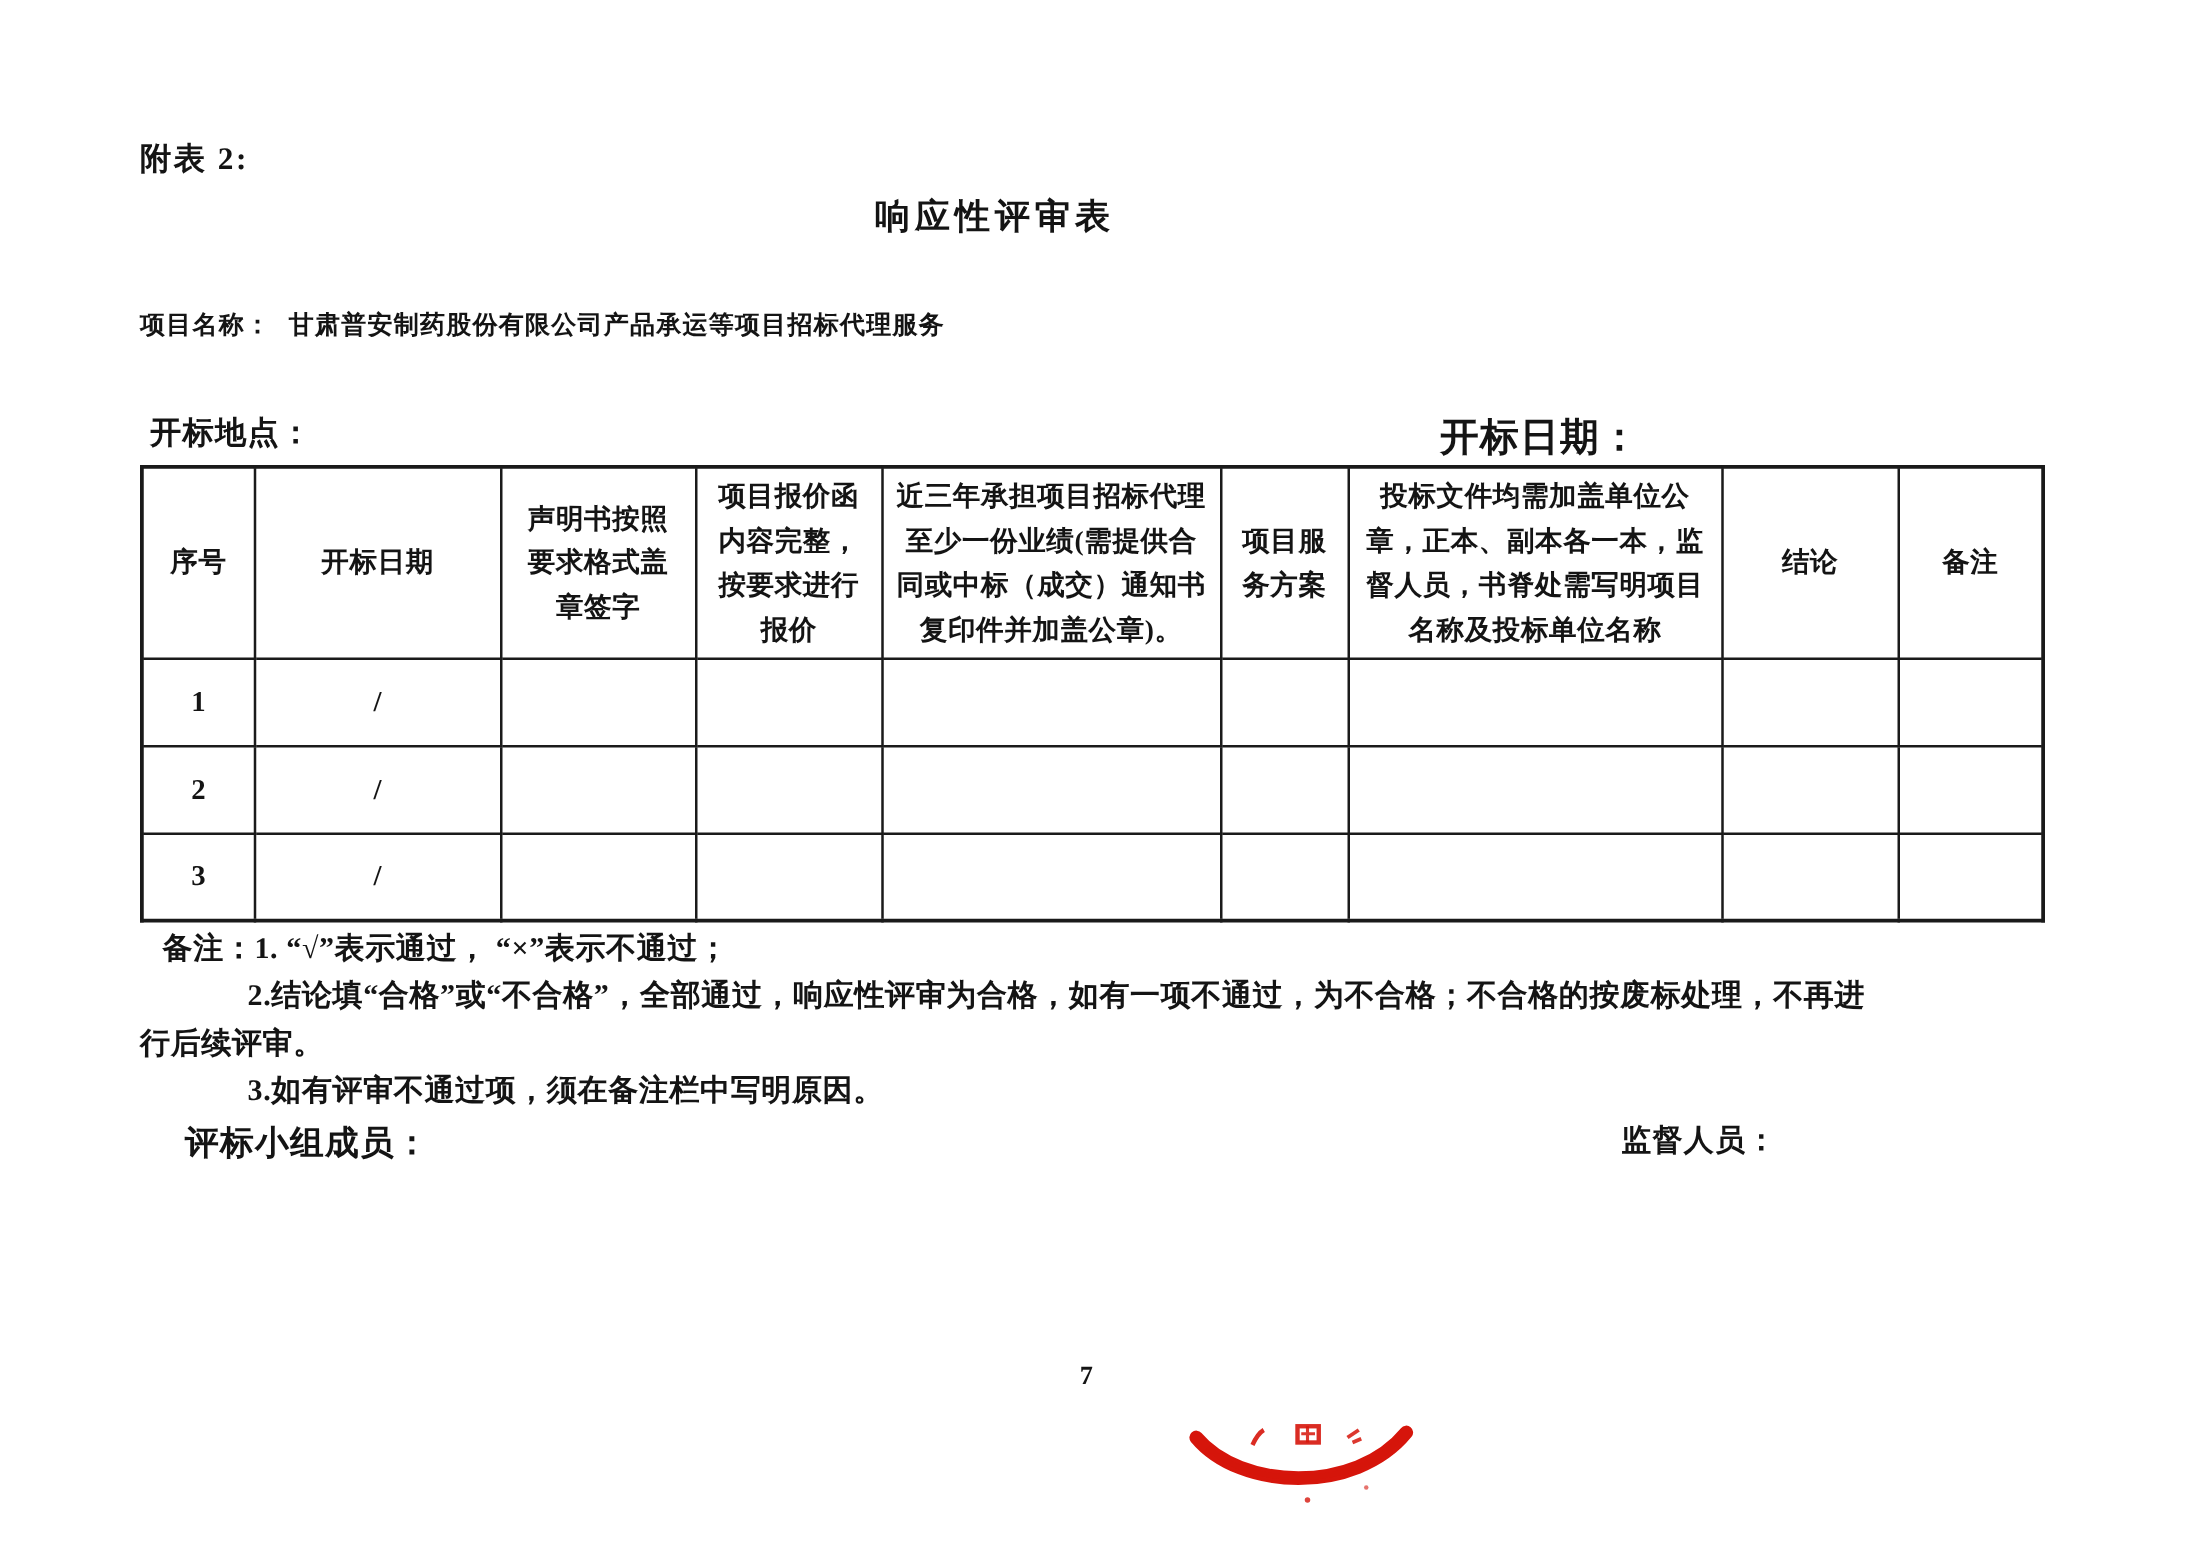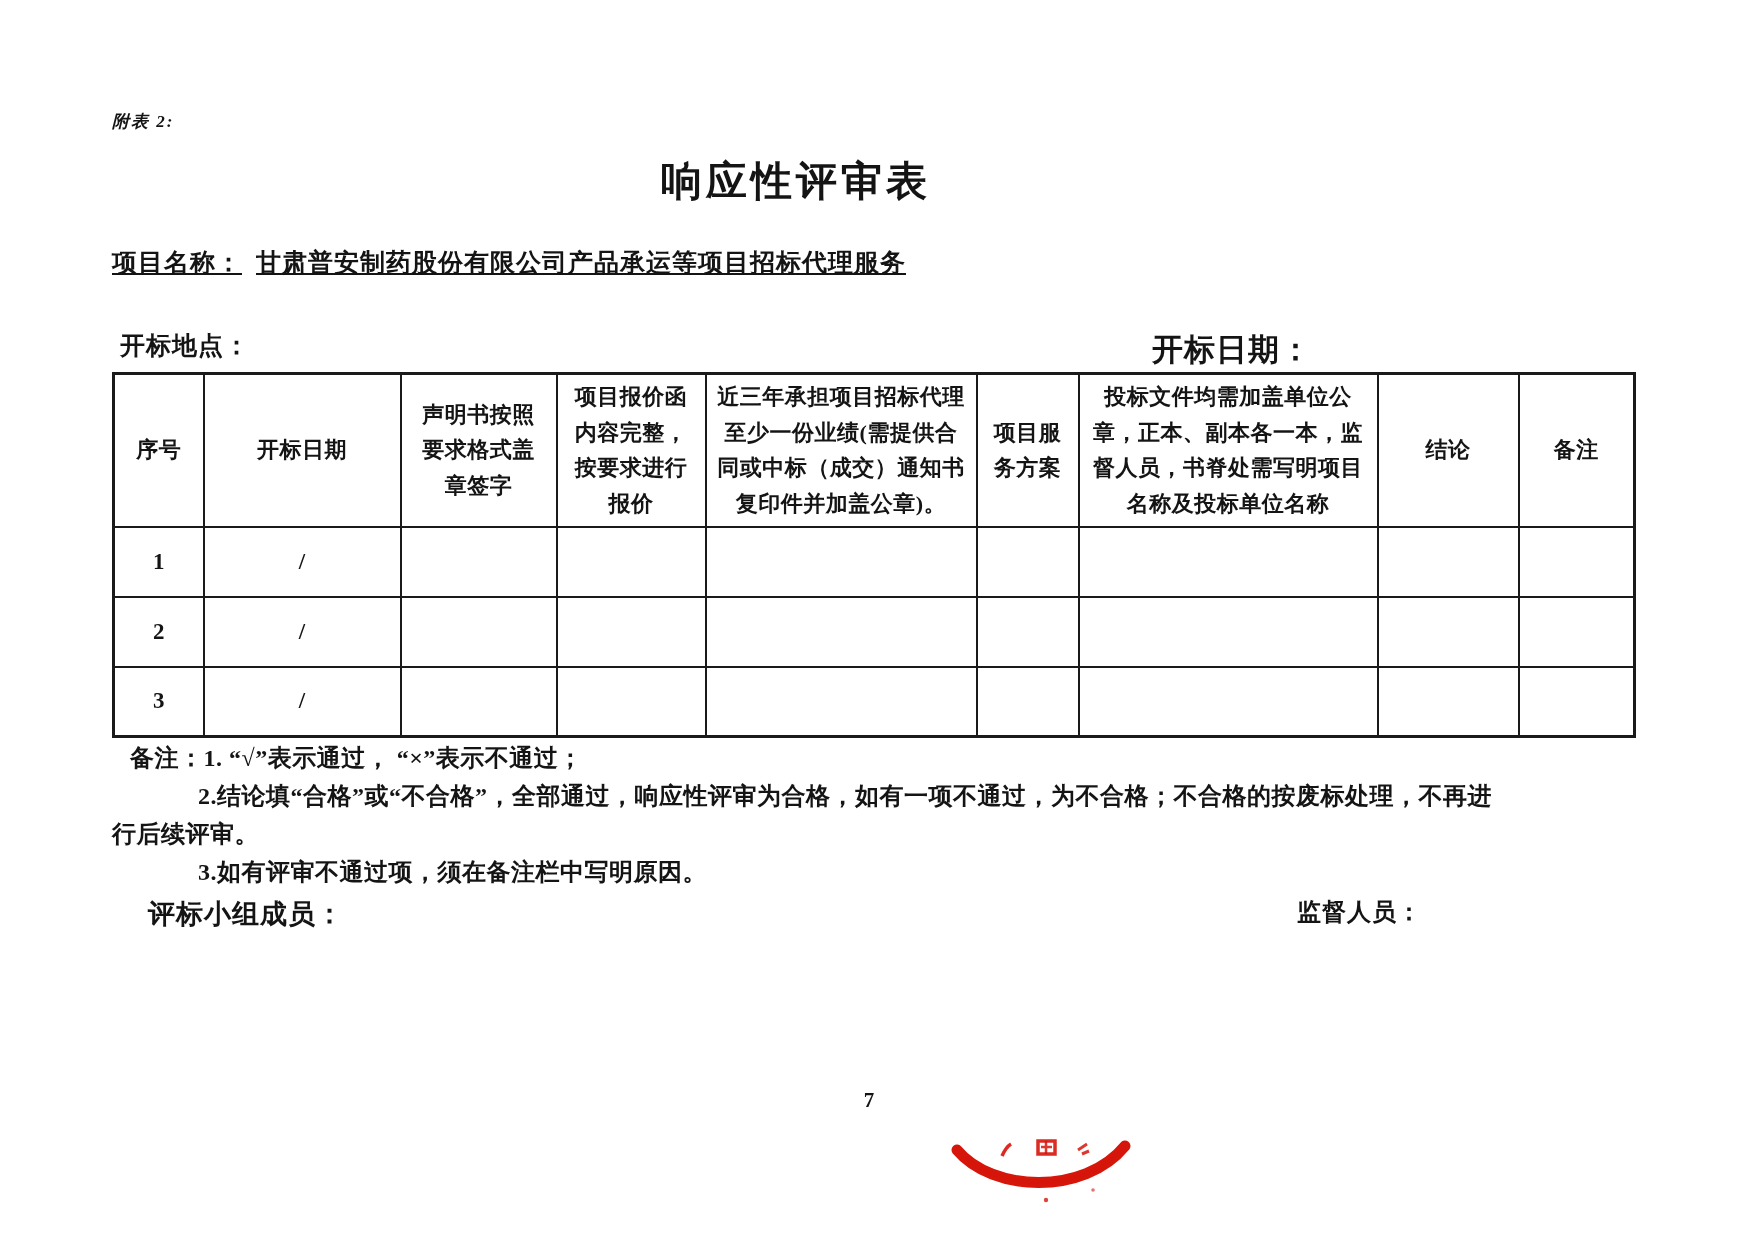--- a/index.html
+++ b/index.html
@@ -7,28 +7,28 @@
     width:1754px;height:1239px;
     background:#ffffff;
     position:relative;
     overflow:hidden;
     font-family:"Liberation Serif","DejaVu Serif",serif;
     color:#141414;
   }
   .abs{position:absolute;}
   .b{font-weight:700;}
 
-  .attach-label{left:112px;top:110px;font-size:17px;letter-spacing:2px;font-style:italic;}
+  .attach-label{left:112px;top:110px;font-size:25px;letter-spacing:2px;}
   .doc-title{
     left:0;top:154px;width:1592px;text-align:center;
-    font-size:41px;letter-spacing:4px;
+    font-size:28px;letter-spacing:4px;
     font-family:"Liberation Sans","DejaVu Sans",sans-serif;
     font-weight:700;
   }
-  .project-line{left:112px;top:246px;font-size:25px;letter-spacing:1px;text-decoration:underline;}
+  .project-line{left:112px;top:246px;font-size:20px;letter-spacing:1px;}
   .project-line .lbl{margin-right:14px;}
   .open-location{left:120px;top:329px;font-size:25px;letter-spacing:1px;}
   .open-date{left:1152px;top:329px;font-size:31px;letter-spacing:1px;}
 
   table.review{
     position:absolute;left:112px;top:372px;width:1521px;
     border-collapse:collapse;table-layout:fixed;
     border:3px solid #1a1a1a;
   }
   table.review th,table.review td{

